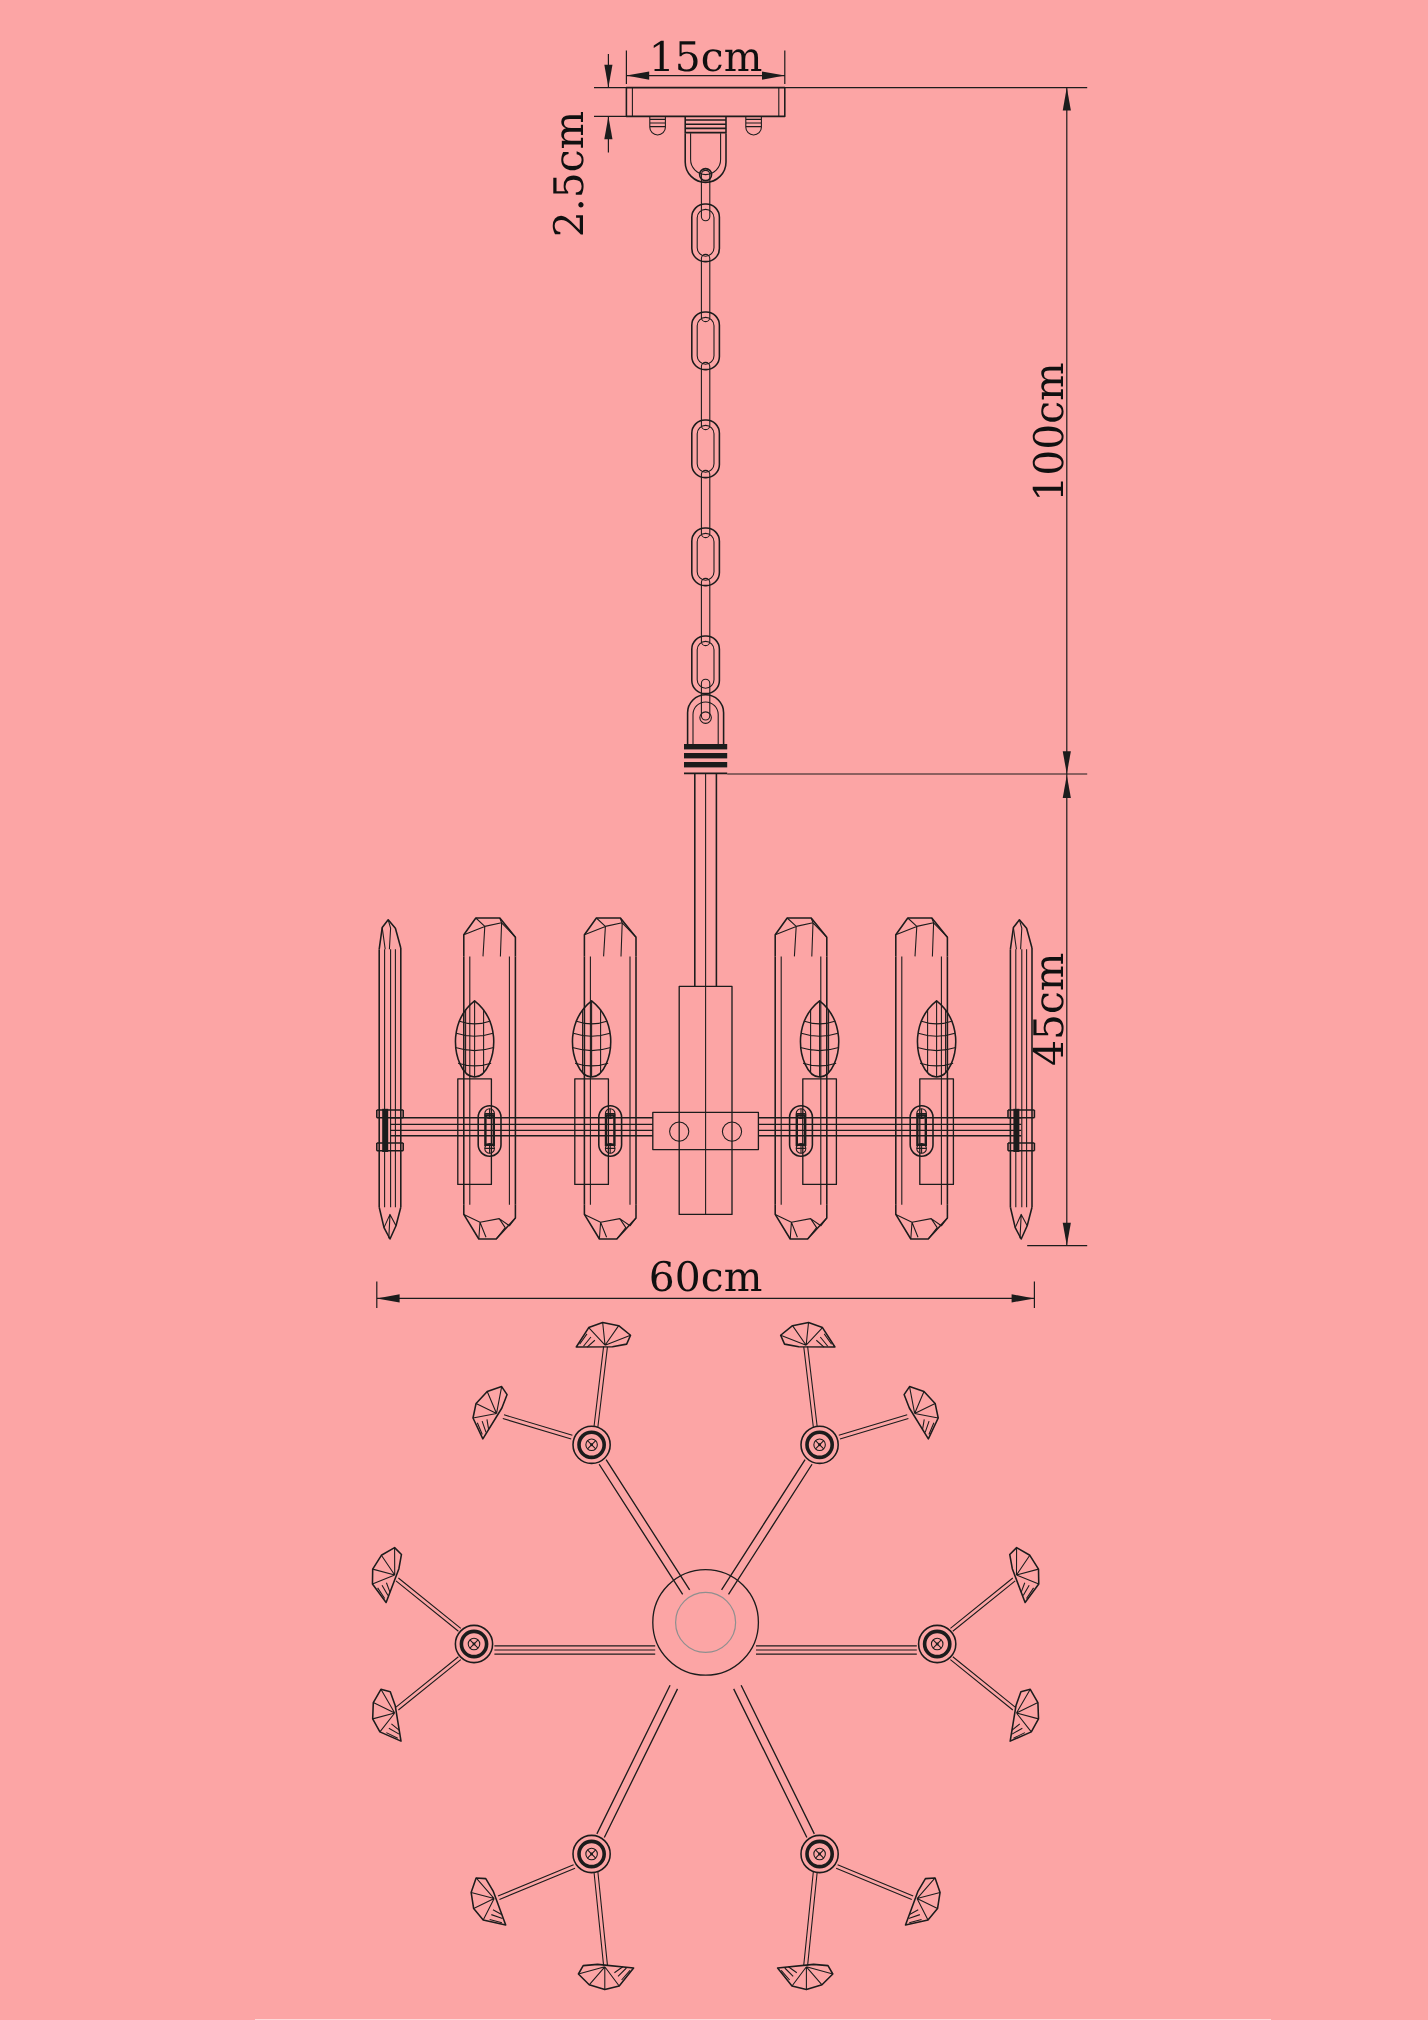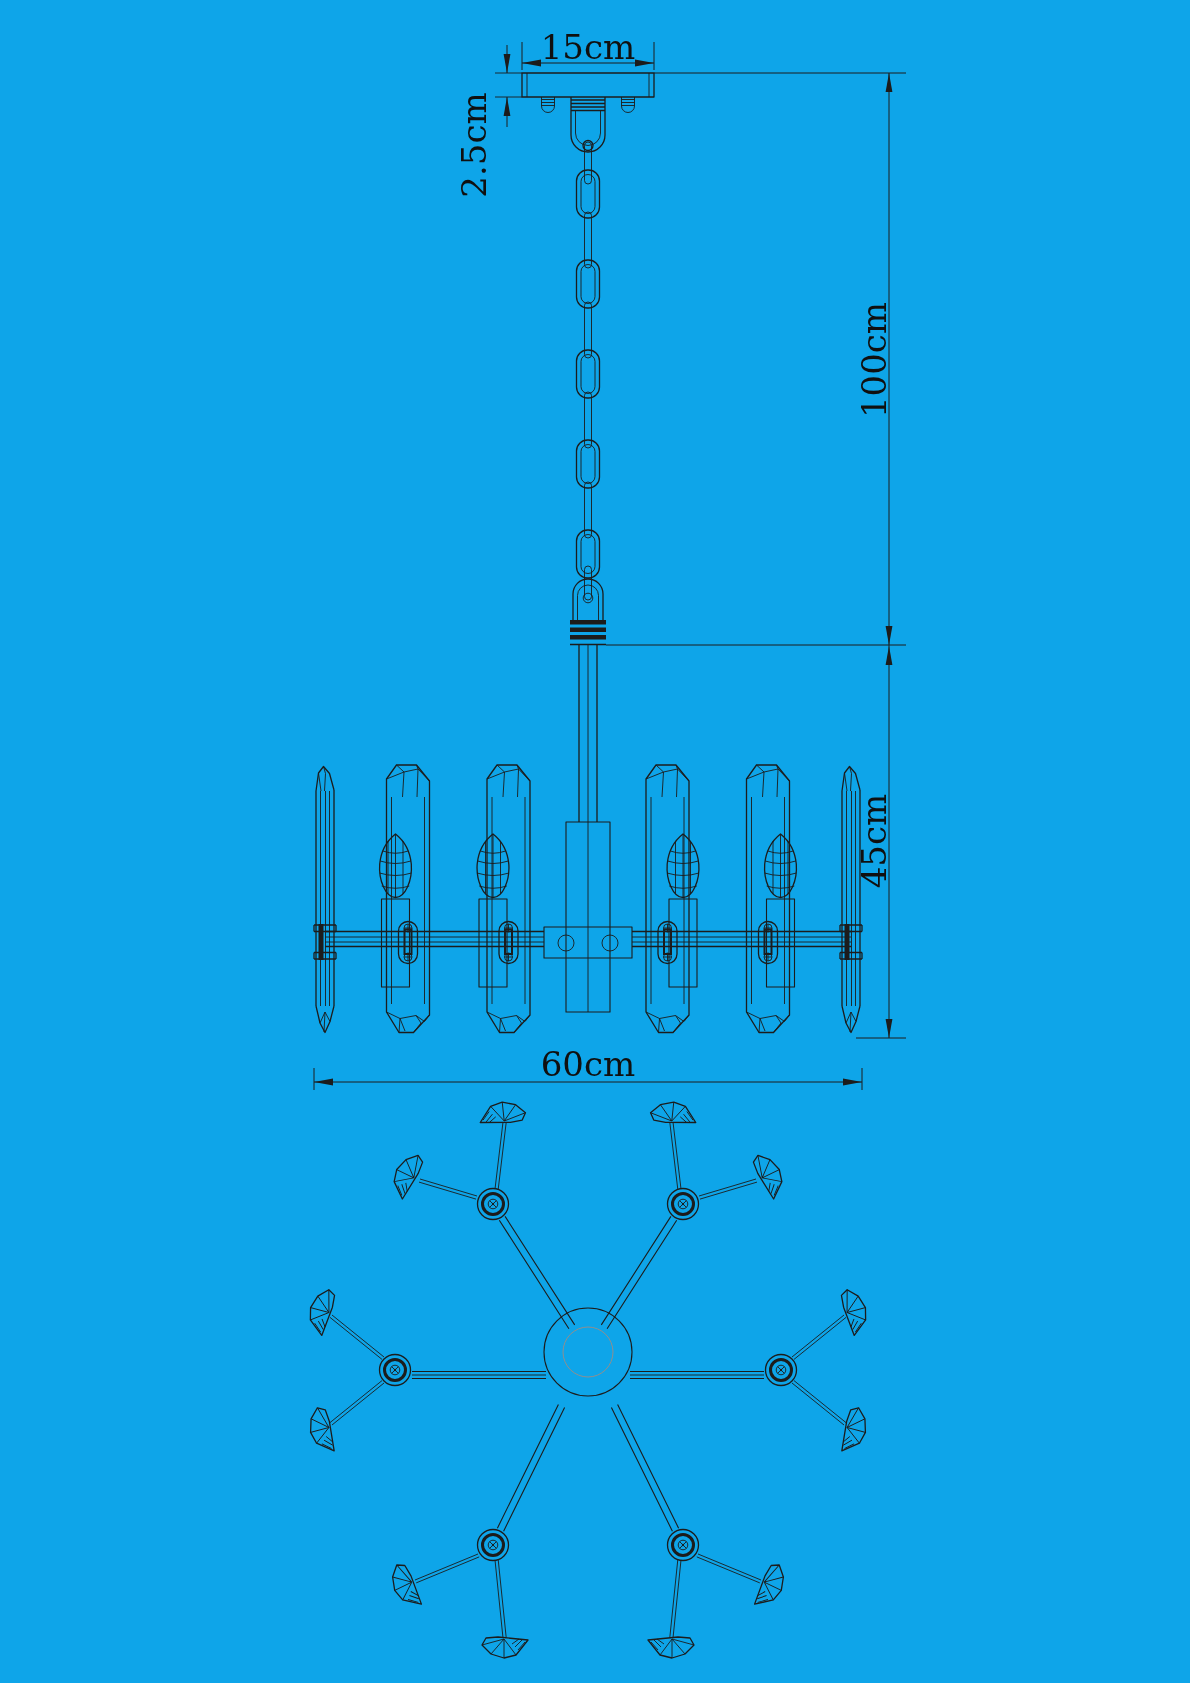--- a/index.html
+++ b/index.html
@@ -1,16 +1,16 @@
 <!DOCTYPE html>
 <html><head>
 <meta charset="utf-8">
 <style>
   html,body{margin:0;padding:0;background:#ffffff;}
-  .stage{width:1190px;height:1683px;position:relative;background:#0ea5e9;overflow:hidden;}
+  .stage{width:1190px;height:1683px;position:relative;background:#fca5a5;overflow:hidden;}
   .ln{fill:none;stroke:#1c1c1c;stroke-width:1.3;stroke-linejoin:round;stroke-linecap:butt;}
   .tn{fill:none;stroke:#1c1c1c;stroke-width:0.9;stroke-linejoin:round;}
   .md{fill:none;stroke:#1c1c1c;stroke-width:1.1;stroke-linejoin:round;}
   .lt{fill:none;stroke:#8f8f8f;stroke-width:1;stroke-linejoin:round;}
   .thick{fill:none;stroke:#1c1c1c;stroke-width:3;}
   .fill{fill:#1c1c1c;stroke:none;}
   .dim{fill:none;stroke:#1c1c1c;stroke-width:1;}
   .txt{font-family:"DejaVu Serif","Liberation Serif",serif;font-size:34px;fill:#101010;}
 </style>
 </head>

